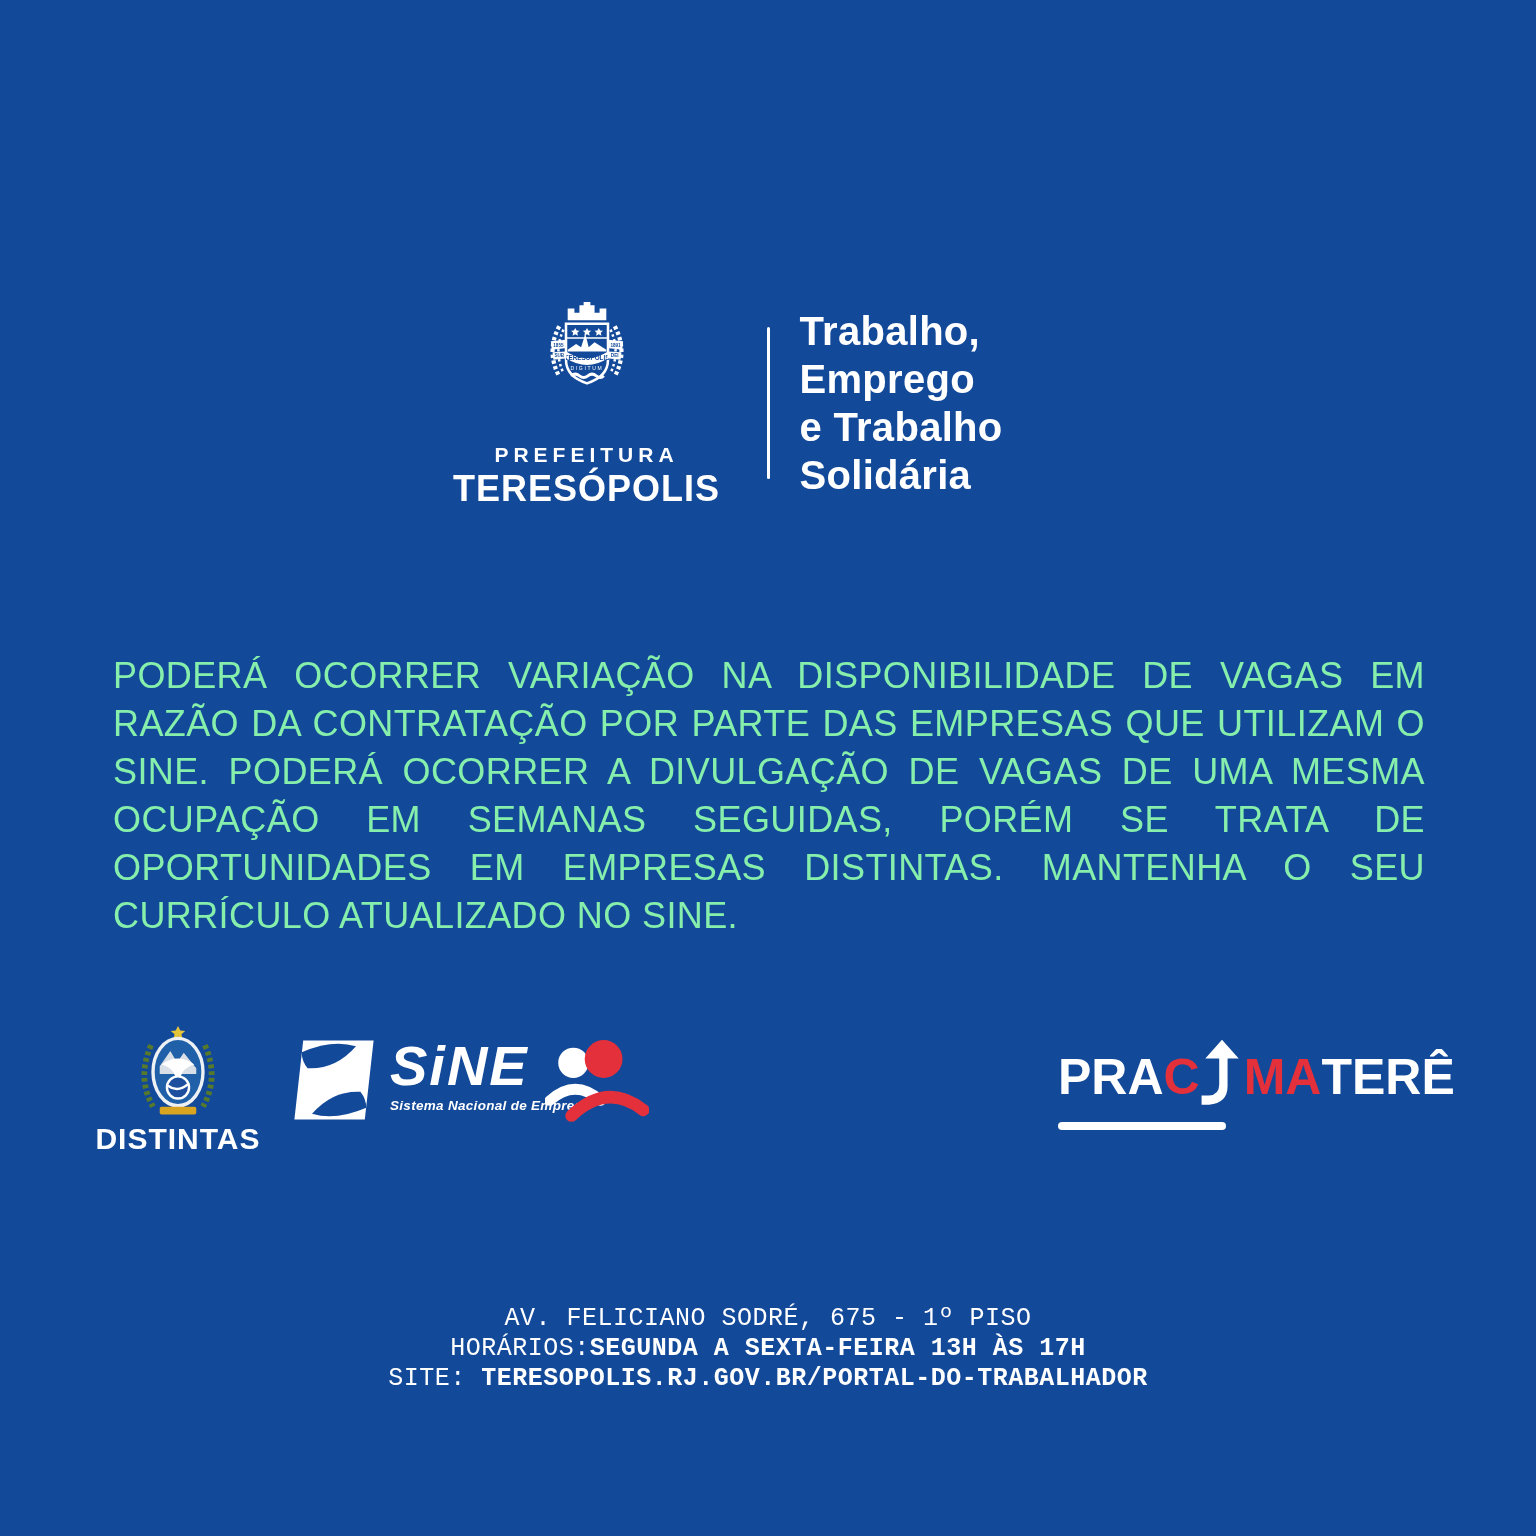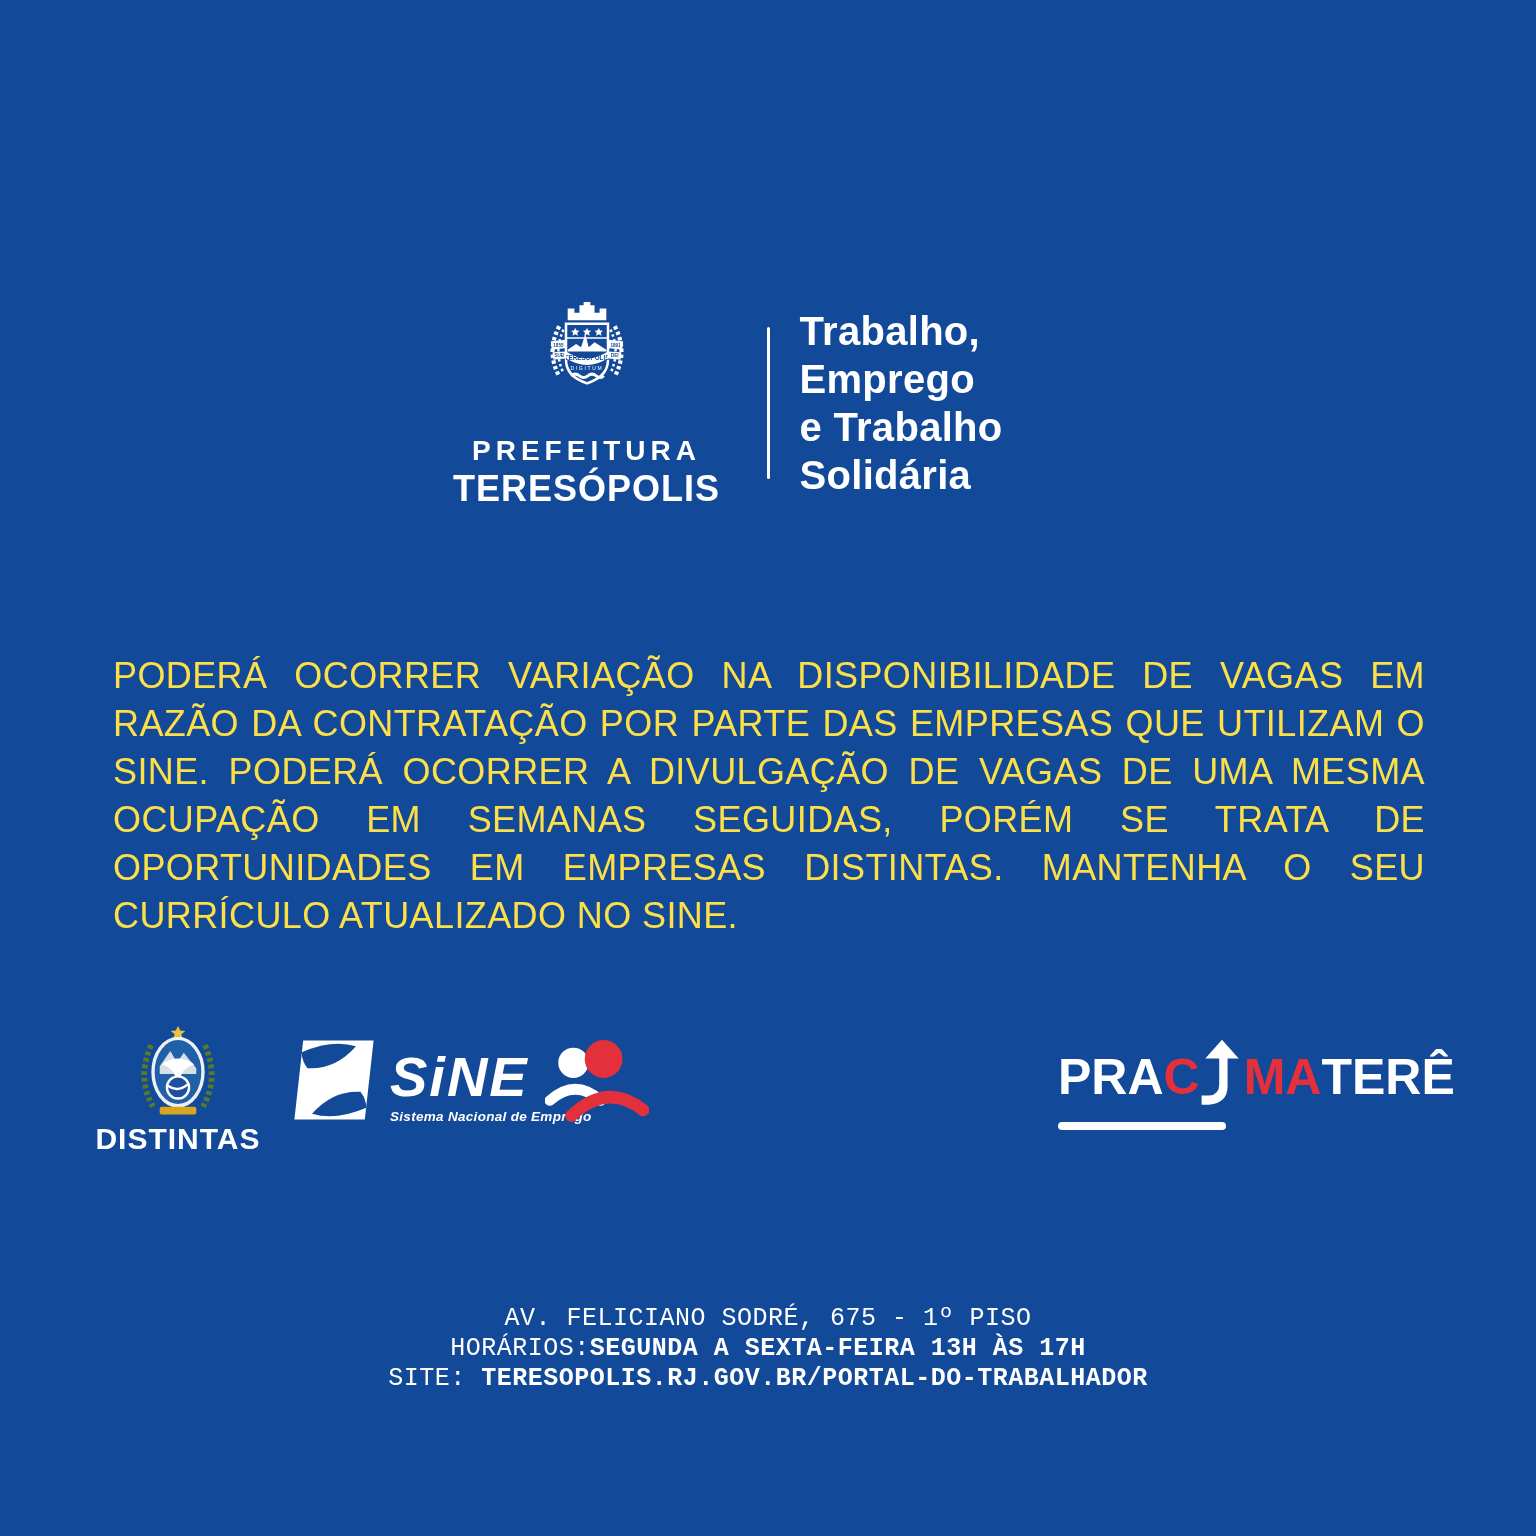--- a/index.html
+++ b/index.html
@@ -6,39 +6,39 @@
   .canvas{
     position:relative;width:1536px;height:1536px;overflow:hidden;
     background:var(--bg,#134999);
     font-family:"Liberation Sans",sans-serif;color:#fff;
   }
 
   
   .header{position:absolute;top:296px;left:0;right:0;display:flex;justify-content:center;align-items:center;gap:0;}
   .brand{display:flex;flex-direction:column;align-items:center;width:300px;}
   .brand svg{width:122px;height:126px;display:block;}
-  .brand-l1{font-size:28px;font-weight:bold;letter-spacing:5px;margin-top:13px;}
+  .brand-l1{font-size:21px;font-weight:bold;letter-spacing:5px;margin-top:21px;}
   .brand-l2{font-size:36px;font-weight:bold;letter-spacing:1px;margin-top:1px;}
   .v-divider{width:3px;height:152px;background:#fff;margin:0 30px;border-radius:2px;}
   .dept{font-size:40px;font-weight:bold;line-height:1.2;letter-spacing:.3px;width:300px;}
 
   
   .notice{
     position:absolute;left:113px;top:616px;width:1312px;
     font-size:36px;line-height:48px;letter-spacing:.4px;
-    text-align:justify;text-align-last:left;color:#fde047;
+    text-align:justify;text-align-last:left;color:#86efac;
   }
 
   
   .partners{position:absolute;top:1022px;left:0;width:1536px;height:160px;}
   .p-trabalho{position:absolute;left:88px;top:2px;width:180px;text-align:center;}
   .p-trabalho svg{width:96px;height:100px;display:block;margin:0 auto;}
   .p-trabalho .lbl{font-size:30px;font-weight:bold;letter-spacing:1px;margin-top:-2px;}
 
-  .p-sine{position:absolute;left:290px;top:14px;display:flex;align-items:flex-end;gap:12px;}
+  .p-sine{position:absolute;left:290px;top:14px;display:flex;align-items:flex-start;gap:12px;}
   .p-sine svg.glyph{width:88px;height:88px;display:block;}
   .sine-txt{display:flex;flex-direction:column;align-items:flex-start;margin-top:2px;}
   .sine-word{font-size:56px;font-weight:bold;font-style:italic;letter-spacing:2px;line-height:1;}
   .sine-sub{font-size:13.5px;font-weight:bold;font-style:italic;letter-spacing:.3px;margin-top:4px;align-self:flex-end;}
 
   .p-emprega{position:absolute;left:545px;top:18px;display:flex;align-items:center;gap:10px;}
   .p-emprega svg{width:104px;height:90px;display:block;}
   .emprega-word{font-size:54px;font-weight:bold;letter-spacing:0;line-height:1;}
   .red{color:var(--red,#E4303B);}
 

